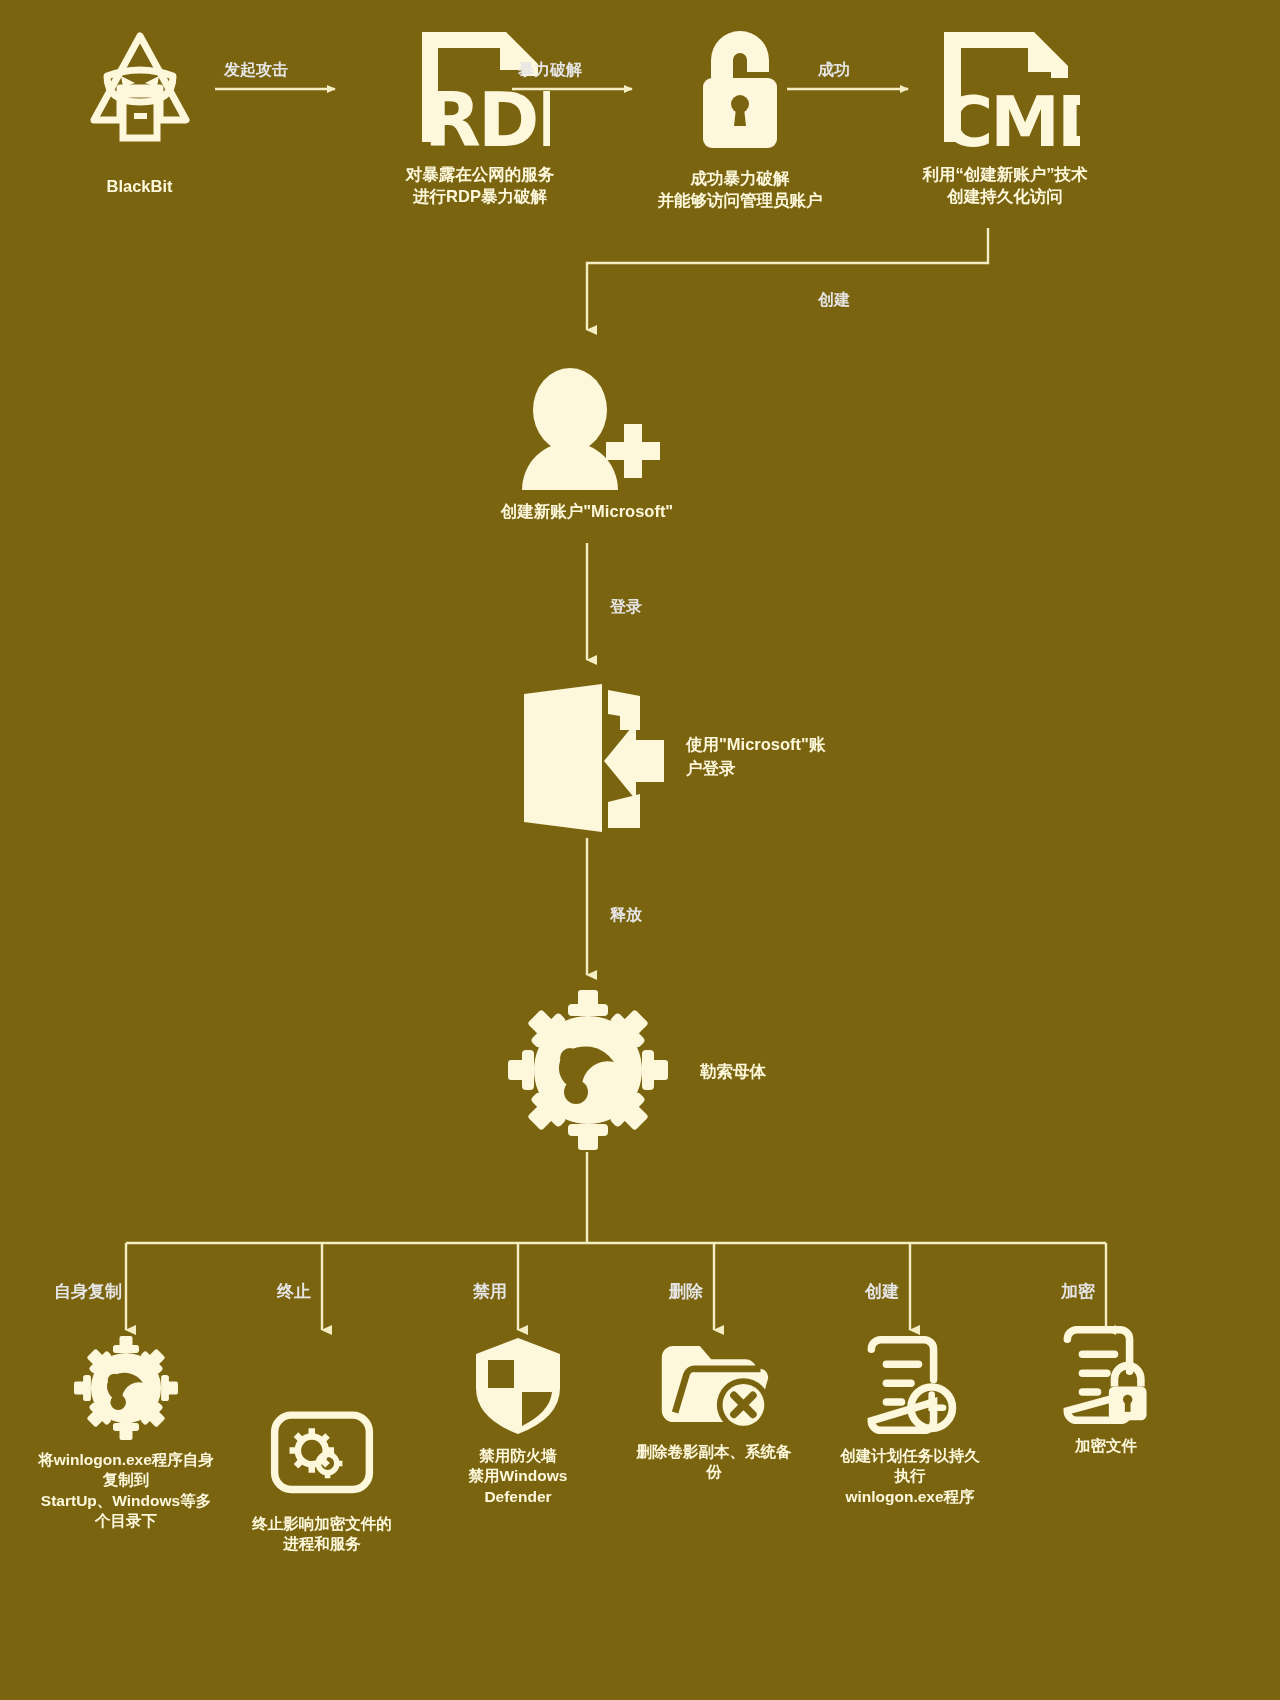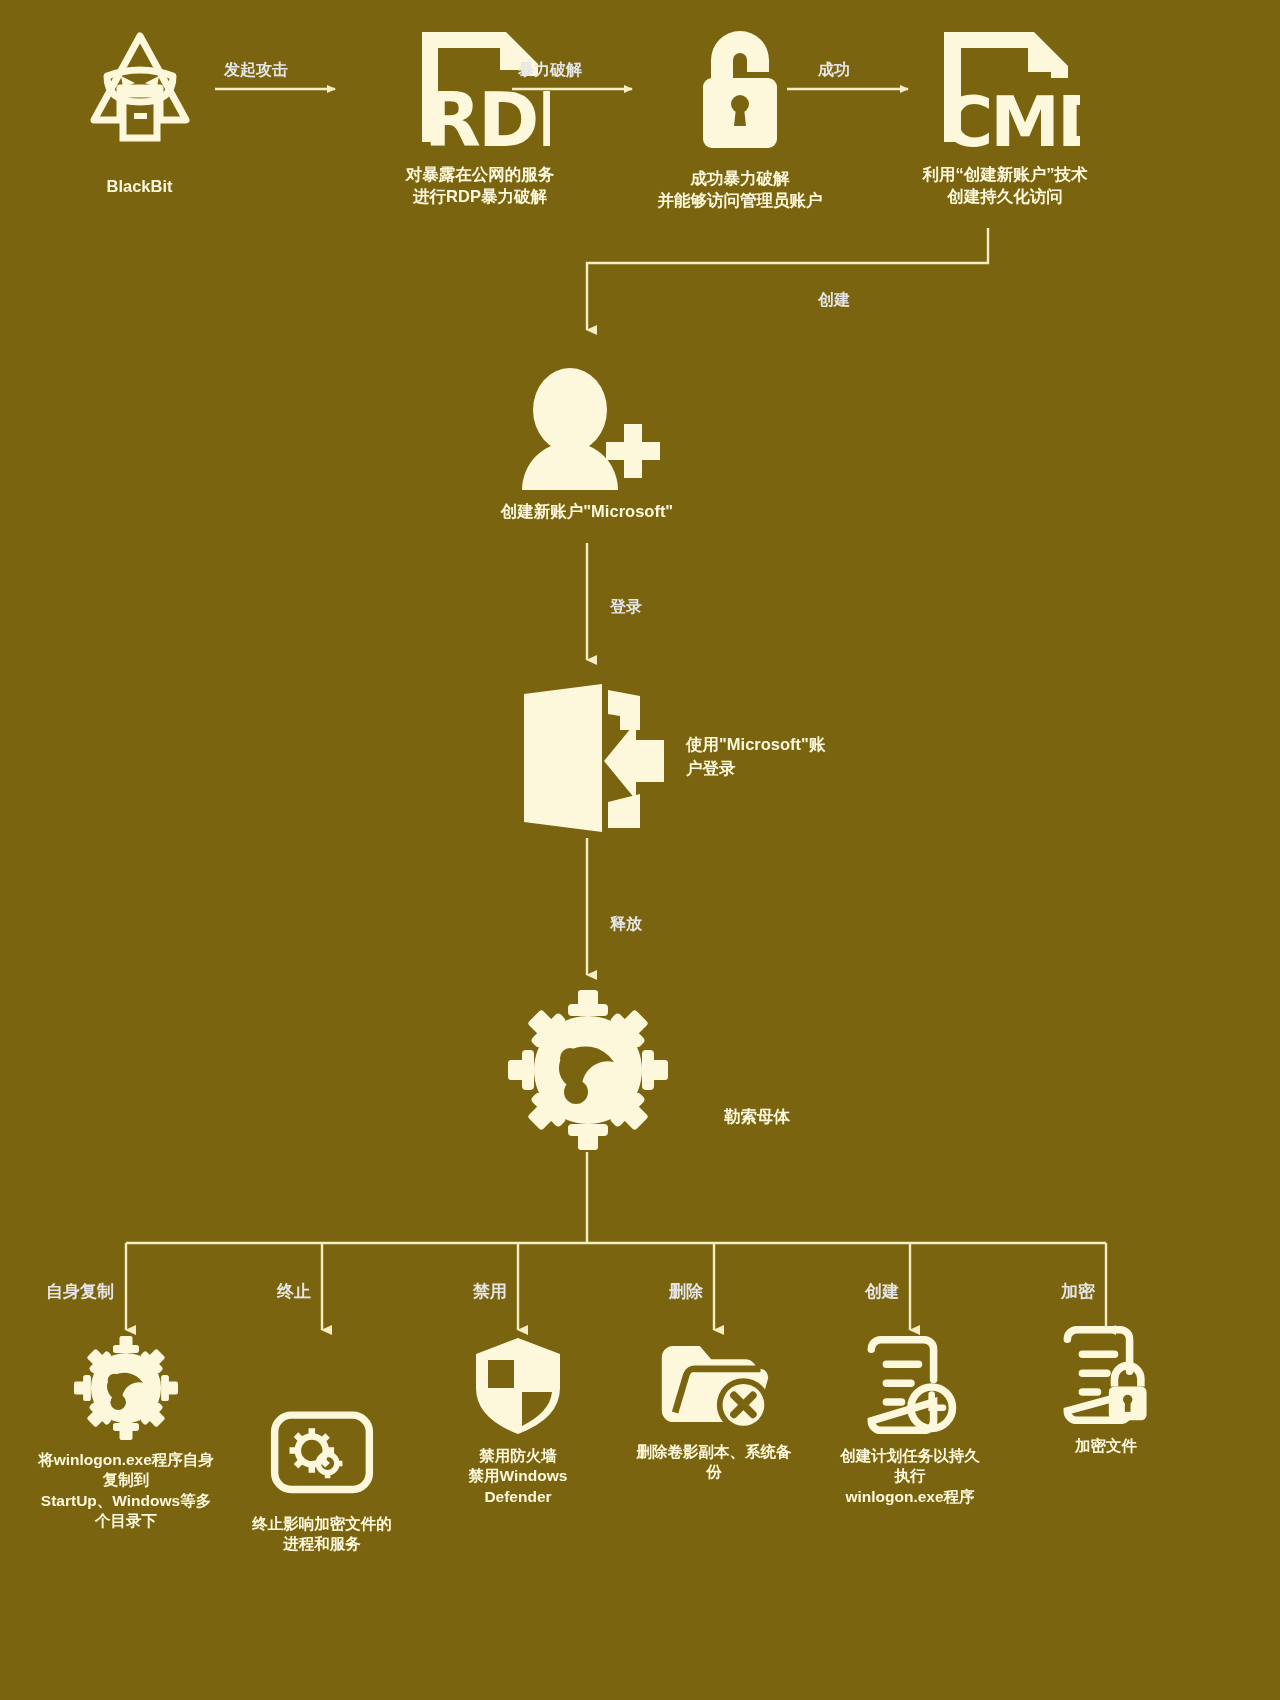--- a/index.html
+++ b/index.html
@@ -188,21 +188,21 @@
         <path d="M16 12 L94 2 L94 150 L16 140 Z" fill="#fdf8dc"></path>
         <path d="M100 8 L132 14 L132 48 L112 48 L112 34 L100 32 Z" fill="#fdf8dc"></path>
         <path d="M100 120 L132 112 L132 146 L100 146 Z" fill="#fdf8dc"></path>
         <path d="M156 58 L156 100 L128 100 L128 118 L96 79 L128 40 L128 58 Z" fill="#fdf8dc"></path>
       </svg>
     </div>
   </div>
   <div class="side-cap" style="left:686px; top:733px; width:180px;">使用"Microsoft"账
 户登录</div>
 
-  <div class="edge-label" style="left:610px; top:905px;margin-top:9px;">释放</div>
+  <div class="edge-label" style="left:610px; top:905px;">释放</div>
 
   <div class="node" style="left:505px; top:990px; width:165px;">
     <div class="icon-wrap">
       <svg width="160" height="160" viewBox="0 0 160 160">
         <g fill="#fdf8dc">
           <rect x="70" y="0" width="20" height="22" rx="3"></rect>
           <rect x="60" y="14" width="40" height="12" rx="4"></rect>
           <rect x="70" y="138" width="20" height="22" rx="3"></rect>
           <rect x="60" y="134" width="40" height="12" rx="4"></rect>
           <rect x="0" y="70" width="22" height="20" rx="3"></rect>
@@ -222,23 +222,23 @@
           <circle cx="80" cy="80" r="54"></circle>
         </g>
         <g fill="#7a6410">
           <path d="M56 64 A34 34 0 0 1 106 72 A26 26 0 0 0 74 100 A22 22 0 0 1 56 64 Z"></path>
           <circle cx="62" cy="68" r="10"></circle>
           <circle cx="68" cy="102" r="12"></circle>
         </g>
       </svg>
     </div>
   </div>
-  <div class="side-cap" style="left:724px; top:1060px;margin-top:45px;">勒索母体</div>
-
-  <div class="edge-label small" style="left:46px; top:1280px;">自身复制</div>
+  <div class="side-cap" style="left:700px; top:1060px;">勒索母体</div>
+
+  <div class="edge-label small" style="left:54px; top:1280px;">自身复制</div>
   <div class="node" style="left:16px; top:1336px; width:220px;">
     <div class="icon-wrap">
       <svg width="104" height="104" viewBox="0 0 160 160">
         <g fill="#fdf8dc">
           <rect x="70" y="0" width="20" height="22" rx="3"></rect>
           <rect x="60" y="14" width="40" height="12" rx="4"></rect>
           <rect x="70" y="138" width="20" height="22" rx="3"></rect>
           <rect x="60" y="134" width="40" height="12" rx="4"></rect>
           <rect x="0" y="70" width="22" height="20" rx="3"></rect>
           <rect x="14" y="60" width="12" height="40" rx="4"></rect>

